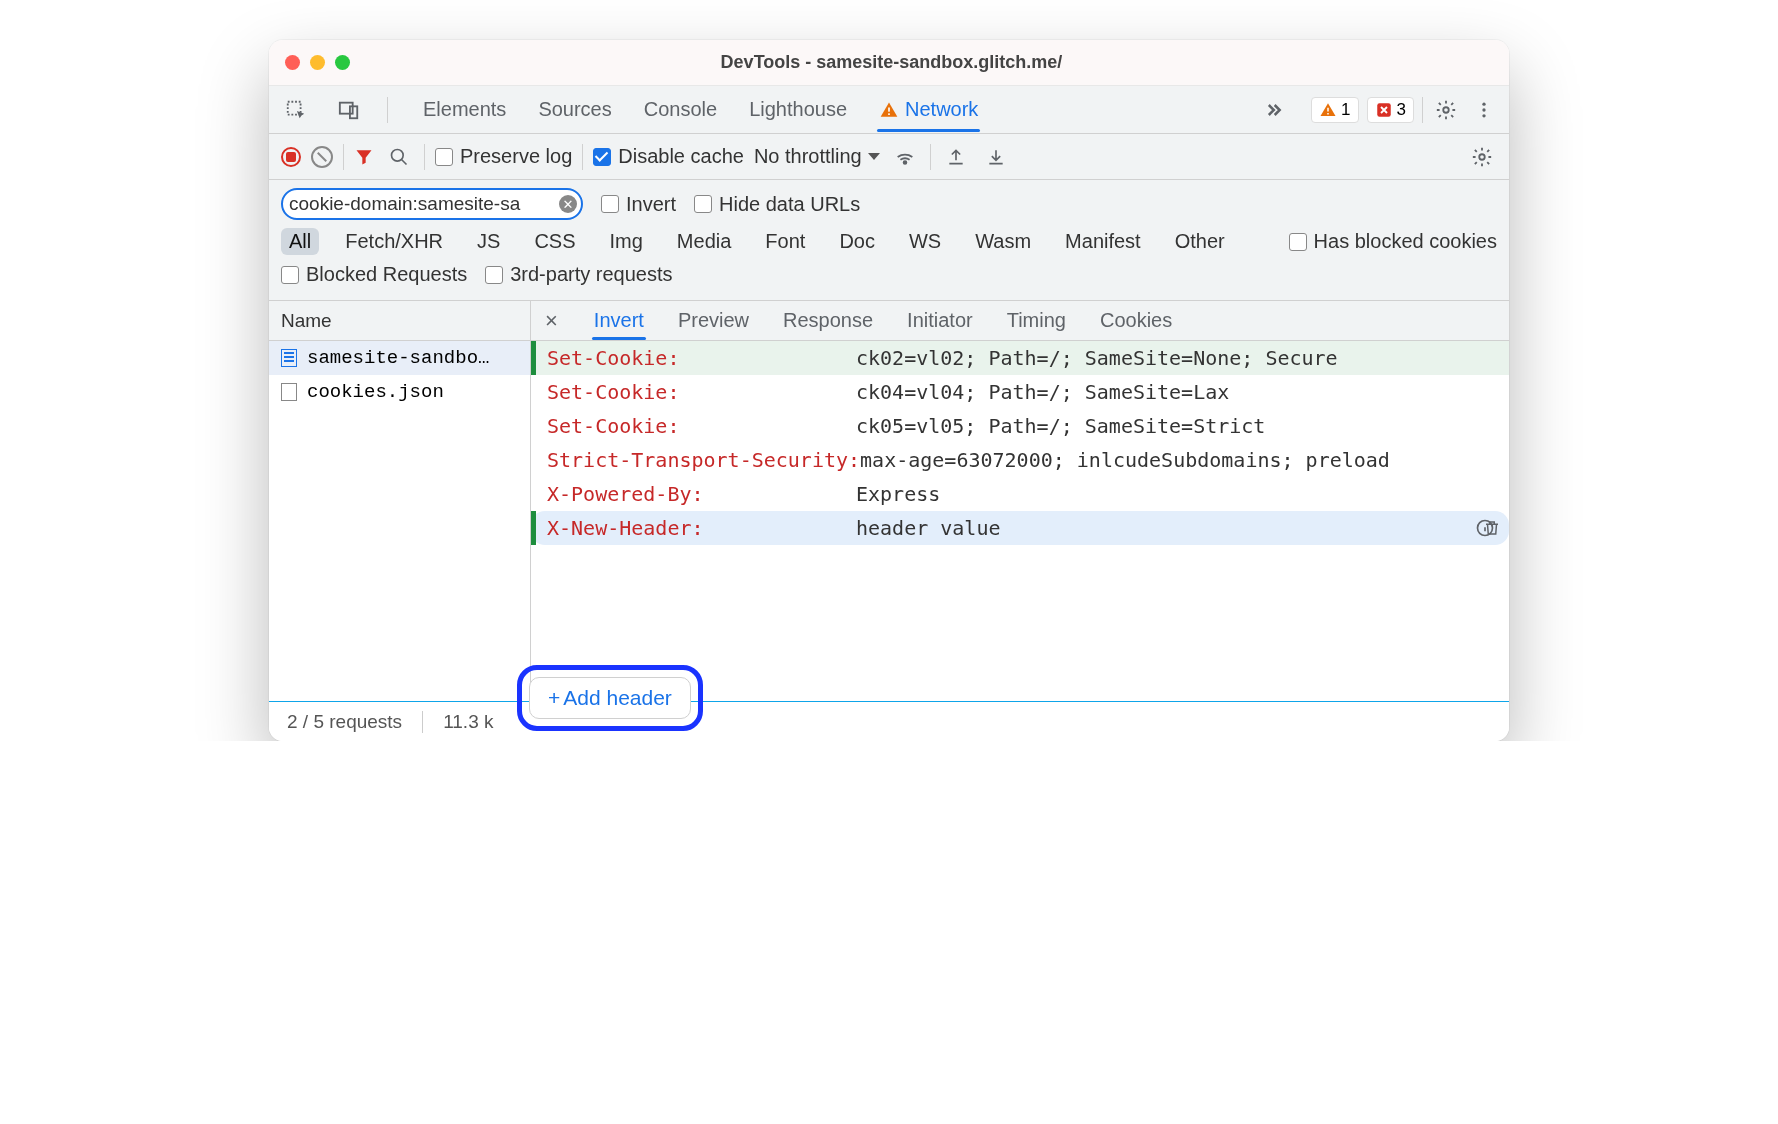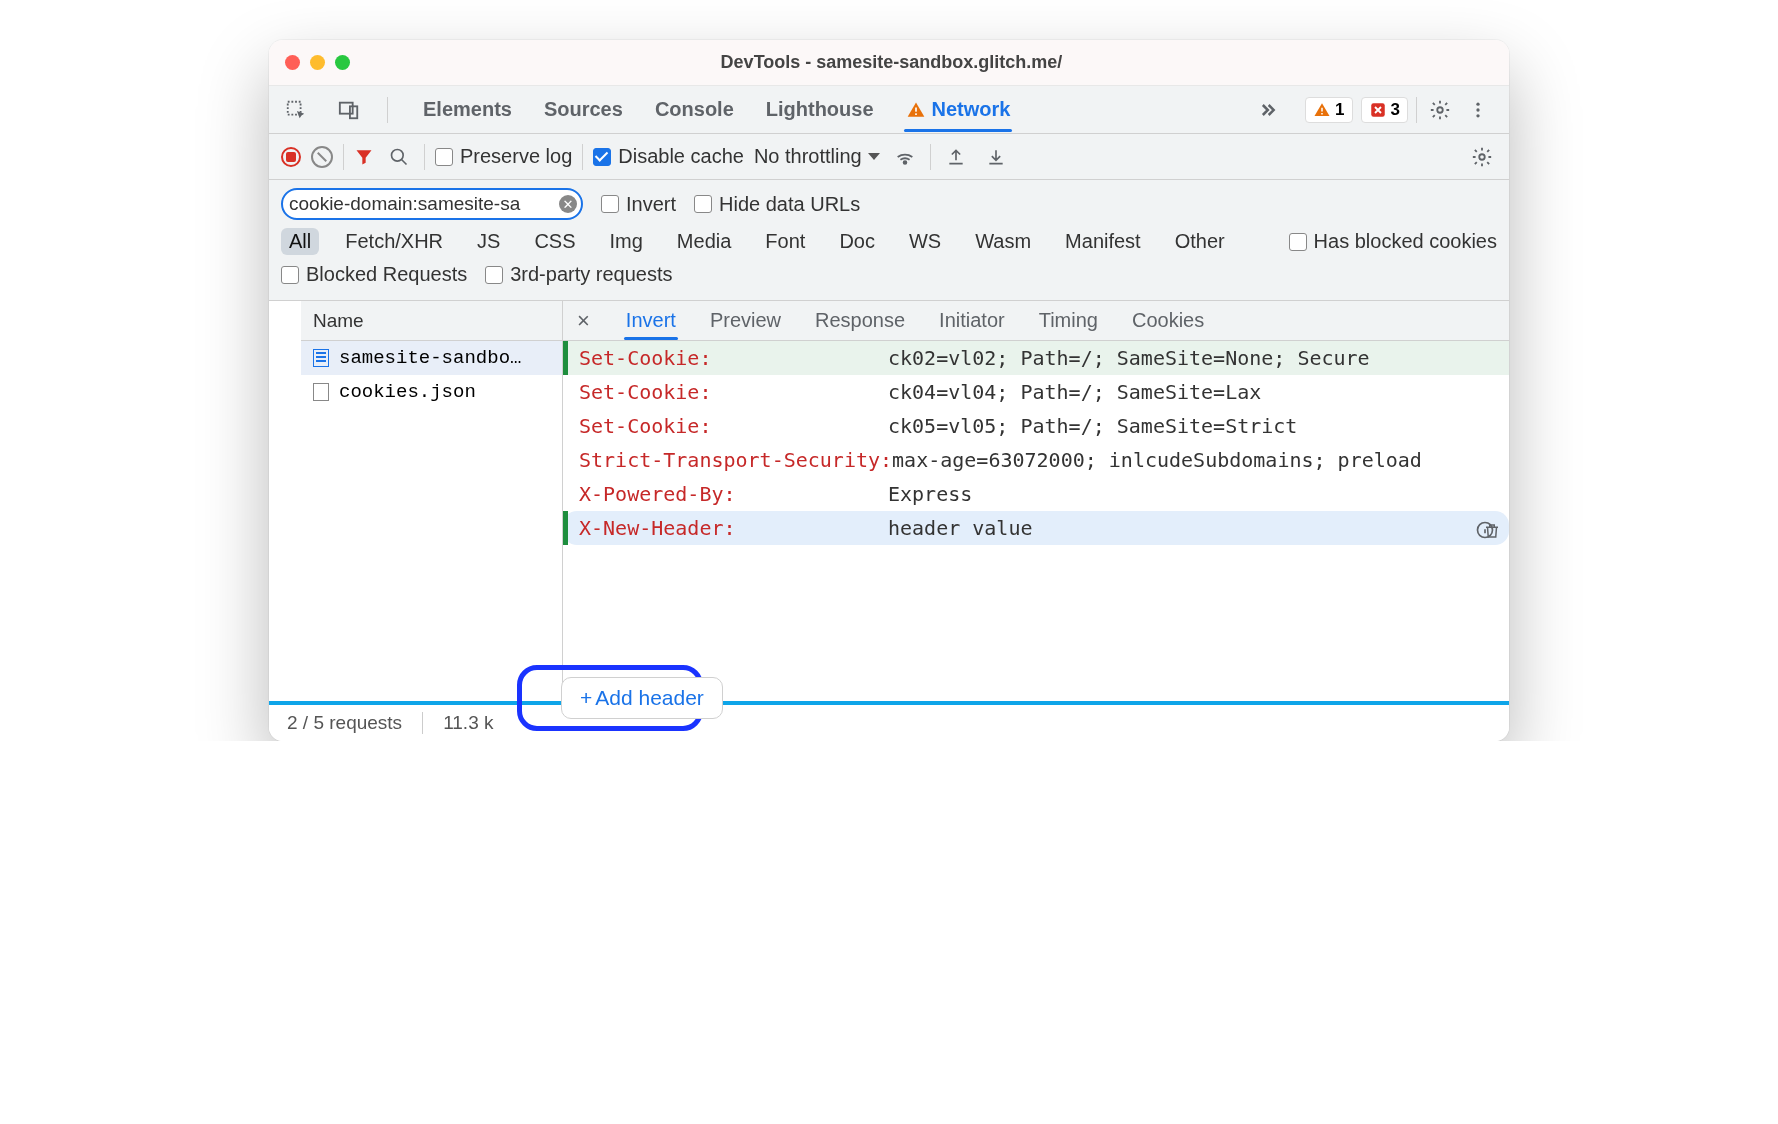--- a/index.html
+++ b/index.html
@@ -30,26 +30,25 @@
   .traffic { display: flex; gap: 10px; }
   .tl { width: 15px; height: 15px; border-radius: 50%; }
   .tl.red { background: #ff5f57; }
   .tl.yellow { background: #febc2e; }
   .tl.green { background: #28c840; }
   .titlebar-title { position: absolute; left: 5px; right: 0; text-align: center; font-size: 18px; font-weight: 600; color: #444; }
 
   .tabs-row {
     display: flex;
     align-items: center;
-    padding: 0 16px 0 12px;
+    padding: 0 10px 0 12px;
     height: 48px;
     border-bottom: 1px solid #d0d0d0;
     background: #f1f3f4;
     gap: 23px;
-    font-weight: bold;
   }
   .icon-btn { width: 30px; height: 30px; display:inline-flex; align-items:center; justify-content:center; color:#5f6368; cursor:pointer; border-radius:4px; }
   .tabs { display:flex; gap: 28px; margin-left: 10px; flex:1; }
   .tab { font-size: 20px; color:#5f6368; cursor:pointer; padding: 10px 2px; position:relative; display:flex; align-items:center; gap:6px;}
   .tab.active { color:#1a73e8; }
   .tab.active::after { content:""; position:absolute; left:0; right:0; bottom:-1px; height:3px; background:#1a73e8; border-radius:2px;}
   .sep { width:1px; height:26px; background:#d0d0d0; }
   .right-icons { display:flex; align-items:center; gap:8px; }
   .badge { display:inline-flex; align-items:center; gap:4px; border:1px solid #ddd; border-radius:4px; padding:2px 7px; font-size:17px; background:#fff;}
   .badge svg { width:18px; height:18px; }
@@ -76,53 +75,53 @@
     font-size:20px; color:#333;
   }
   .filter-row .line { display:flex; align-items:center; gap:18px; flex-wrap:wrap; padding:4px 0; }
   .filter-input { border:2px solid #1a73e8; border-radius:16px; padding:3px 26px 3px 6px; width:302px; font-size:19px; position:relative; background:#fff; color:#333; }
   .filter-input-wrap { position:relative; }
   .filter-clear { position:absolute; right:6px; top:50%; transform:translateY(-50%); width:18px; height:18px; background:#888; border-radius:50%; display:flex; align-items:center; justify-content:center; color:#fff; font-size:13px; cursor:pointer;}
   .pill { padding:2px 8px; border-radius:6px; cursor:pointer;}
   .pill.active { background:#d0d7de; color:#111; }
   .cb-label { display:flex; align-items:center; gap:7px; cursor:pointer; }
 
-  .content { display:flex; border-top:0; height: 400px; position:relative;margin-left:32px; }
+  .content { display:flex; border-top:0; height: 400px; position:relative; }
   .requests-col { width: 262px; border-right: 1px solid #d0d0d0; display:flex; flex-direction:column; }
   .col-header { height: 40px; border-bottom:1px solid #d0d0d0; display:flex; align-items:center; padding:0 12px; font-size:19px; color:#333; background:#f1f3f4;}
   .req-list { flex:1; overflow:auto; }
   .req-item { display:flex; align-items:center; gap:10px; padding:6px 12px; font-size:19px; cursor:pointer;font-family:Liberation Mono, monospace; }
   .req-item.selected { background:#e8eef8; }
   .req-doc-icon { width:16px; height:18px; border:1px solid #1a73e8; display:inline-flex; flex-direction:column; gap:2px; padding:2px; }
   .req-doc-icon span { height:2px; background:#1a73e8; }
   .req-plain-icon { width:16px; height:18px; border:1px solid #888; }
 
   .details-col { flex:1; display:flex; flex-direction:column; min-width:0; }
   .details-tabs { height:40px; border-bottom:1px solid #d0d0d0; display:flex; align-items:center; padding:0 0 0 8px; gap:28px; font-size:20px; color:#5f6368; background:#f1f3f4;}
   .details-tabs .close-x { font-size:22px; color:#5f6368; cursor:pointer; padding:0 6px; }
   .dtab { cursor:pointer; padding:7px 2px; position:relative; }
   .dtab.active { color:#1a73e8; }
   .dtab.active::after { content:""; position:absolute; left:0; right:0; bottom:-1px; height:3px; background:#1a73e8; border-radius:2px; }
 
   .headers-body { flex:1; overflow:auto; font-family: ui-monospace, SFMono-Regular, Menlo, monospace; font-size:20px; }
-  .hrow { display:flex; padding:5px 8px 5px 10px; align-items:flex-end; gap:0; position:relative; }
+  .hrow { display:flex; padding:5px 8px 5px 10px; align-items:center; gap:0; position:relative; }
   .hkey { color:#c62828; min-width:315px; padding-left:6px;}
   .hval { color:#333; flex:1; word-break:break-word; }
   .hrow.override { background:#e9f3ec; }
   .hrow.override::before { content:""; position:absolute; left:0; top:0; bottom:0; width:5px; background:#1e8e3e; }
   .hrow.editable { background:#e3eefb;border-radius:14px; }
   .hrow.editable::before { content:""; position:absolute; left:0; top:0; bottom:0; width:5px; background:#1e8e3e; }
   .trash { color:#5f6368; cursor:pointer; margin-left:8px; }
   .info-icon { position:absolute; right:14px; color:#5f6368; }
 
   .add-header-wrap { position:absolute; left:260px; bottom:-18px; z-index:5; }
   .add-header-btn { border:1px solid #d0d0d0; background:#fff; border-radius:10px; padding:8px 18px; font-size:21px; color:#1a73e8; cursor:pointer; display:flex; align-items:center; gap:3px; font-family:inherit; }
   .add-header-highlight { position:absolute; border:5px solid #1a33ff; border-radius:20px; pointer-events:none; }
 
-  .status-bar { height:40px; border-top:4px solid #0ea5e9; display:flex; align-items:center; gap:20px; padding:0 18px; font-size:19px; color:#555; background:#fff; }
+  .status-bar { height:40px; border-top:1px solid #0ea5e9; display:flex; align-items:center; gap:20px; padding:0 18px; font-size:19px; color:#555; background:#fff; }
   .status-sep { width:1px; height:22px; background:#ccc; }
 
   svg { display:block; }
 </style>
 </head>
 <body>
 
 <div class="window">
 
   <div class="titlebar">

